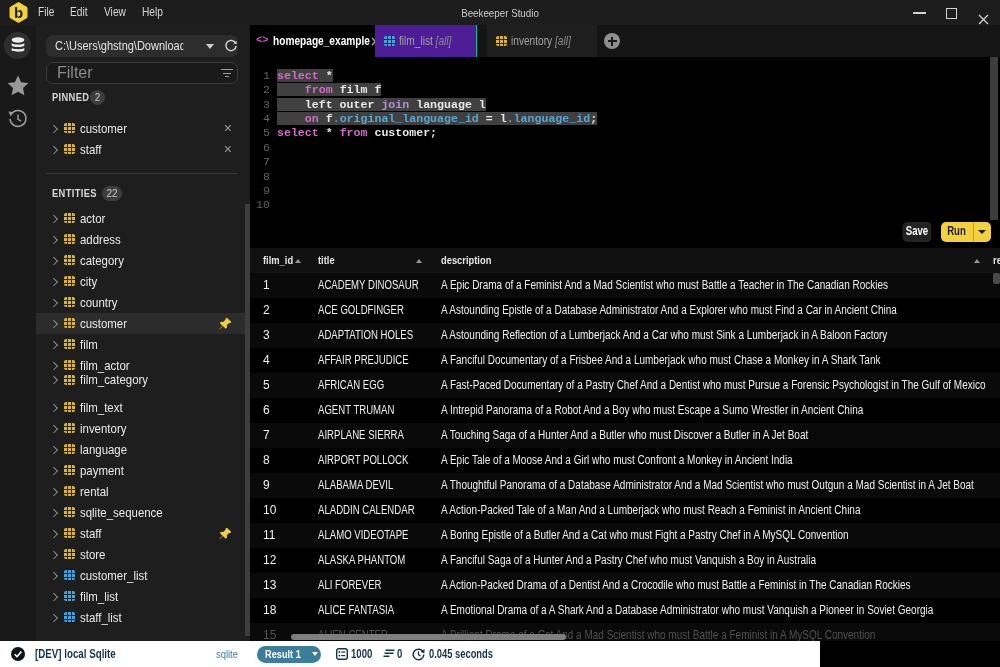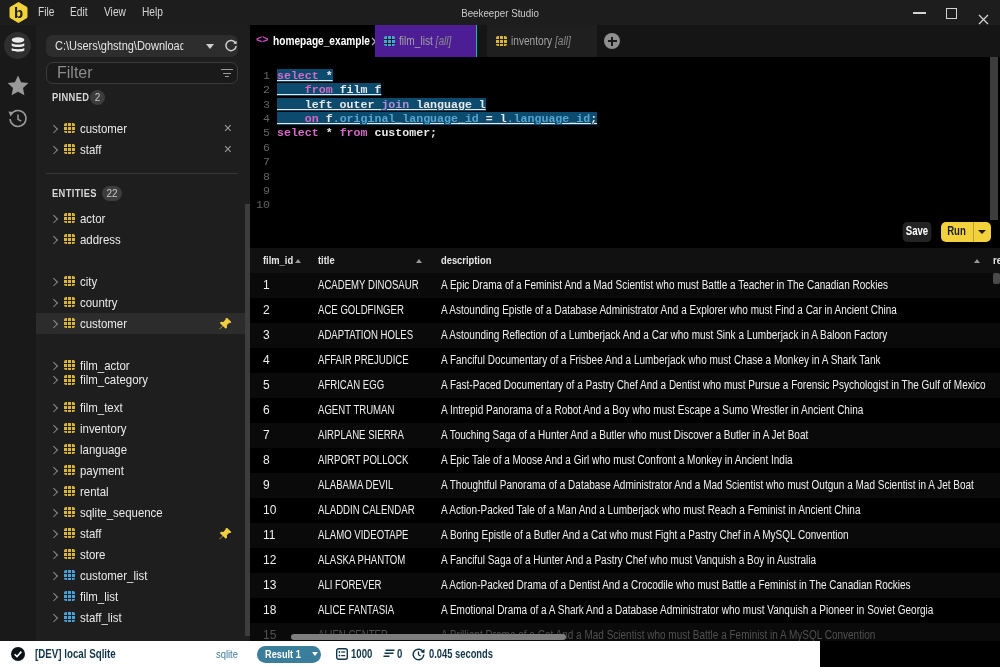--- a/index.html
+++ b/index.html
@@ -41,21 +41,21 @@
   
   #tabbar{position:absolute;left:250px;top:25px;width:750px;height:32px;background:#151515;}
   .tab{position:absolute;top:0;height:32px;}
   .tab .tlabel{font-size:13px;transform:scaleX(0.78);transform-origin:0 50%;white-space:nowrap;}
   
   #editor{position:absolute;left:250px;top:57px;width:750px;height:163px;background:#000;
           font-family:"Liberation Mono",monospace;font-size:11.6px;}
   .cline{position:absolute;left:0;width:740px;height:14.4px;line-height:14.4px;white-space:pre;}
   .gut{position:absolute;left:0;top:0;width:20px;text-align:right;color:#636363;font-size:11.6px;}
   .code{position:absolute;left:27px;top:0;font-weight:bold;color:#e8e8e8;}
-  .sel{background:#0c4a6e;text-decoration:underline;}
+  .sel{background:#404040;}
   .kw{color:#d66ac8;}
   .kw2{color:#b48fd9;}
   .prop{color:#55a7d4;}
   #edscroll{position:absolute;left:740px;top:0;width:8px;height:163px;background:#3d3d3d;}
   
   #toolbar{position:absolute;left:250px;top:220px;width:750px;height:28px;background:#000;}
   
   #ghead{position:absolute;left:250px;top:248px;width:750px;height:25px;background:#111;overflow:hidden;}
   .hcell{position:absolute;top:0;height:25px;line-height:25px;font-size:11px;font-weight:bold;color:#e6e6e6;transform:scaleX(0.85);transform-origin:0 50%;}
   .scaret{position:absolute;width:0;height:0;border-left:3.8px solid transparent;border-right:3.8px solid transparent;
@@ -144,38 +144,48 @@
     <div class="srow" style="top:182.5px">
         <span class="chev"></span>
         <span class="ticon"></span>
         <span class="slabel">actor</span>
       </div>
     <div class="srow" style="top:203.5px">
         <span class="chev"></span>
         <span class="ticon"></span>
         <span class="slabel">address</span>
       </div>
+    <div class="srow" style="top:224.5px">
+        <span class="chev"></span>
+        <span class="ticon"></span>
+        <span class="slabel">category</span>
+      </div>
     <div class="srow" style="top:245.5px">
         <span class="chev"></span>
         <span class="ticon"></span>
         <span class="slabel">city</span>
       </div>
     <div class="srow" style="top:266.5px">
         <span class="chev"></span>
         <span class="ticon"></span>
         <span class="slabel">country</span>
       </div>
     <div class="srow" style="top:287.5px;background:#2c2c2c;width:209px">
         <span class="chev"></span>
         <span class="ticon"></span>
         <span class="slabel">customer</span>
       <svg class="abs" style="left:183px;top:4px" width="13" height="13" viewBox="0 0 16 16">
           <path fill="#f0d041" d="M9.8 0.8 L15.2 6.2 L13.6 7.8 L12.4 7.5 L9.6 10.3 L9.9 13 L8.3 14.6 L4.9 11.2 L1.6 14.5 L0.9 15.2 L0.4 14.7 L1.1 14 L4.4 10.7 L1 7.3 L2.6 5.7 L5.3 6 L8.1 3.2 L7.8 2 Z"></path>
         </svg>
     </div>
+    <div class="srow" style="top:308.5px">
+        <span class="chev"></span>
+        <span class="ticon"></span>
+        <span class="slabel">film</span>
+      </div>
     <div class="srow" style="top:329.5px">
         <span class="chev"></span>
         <span class="ticon"></span>
         <span class="slabel">film_actor</span>
       </div>
     <div class="srow" style="top:344px">
         <span class="chev"></span>
         <span class="ticon"></span>
         <span class="slabel">film_category</span>
       </div>

